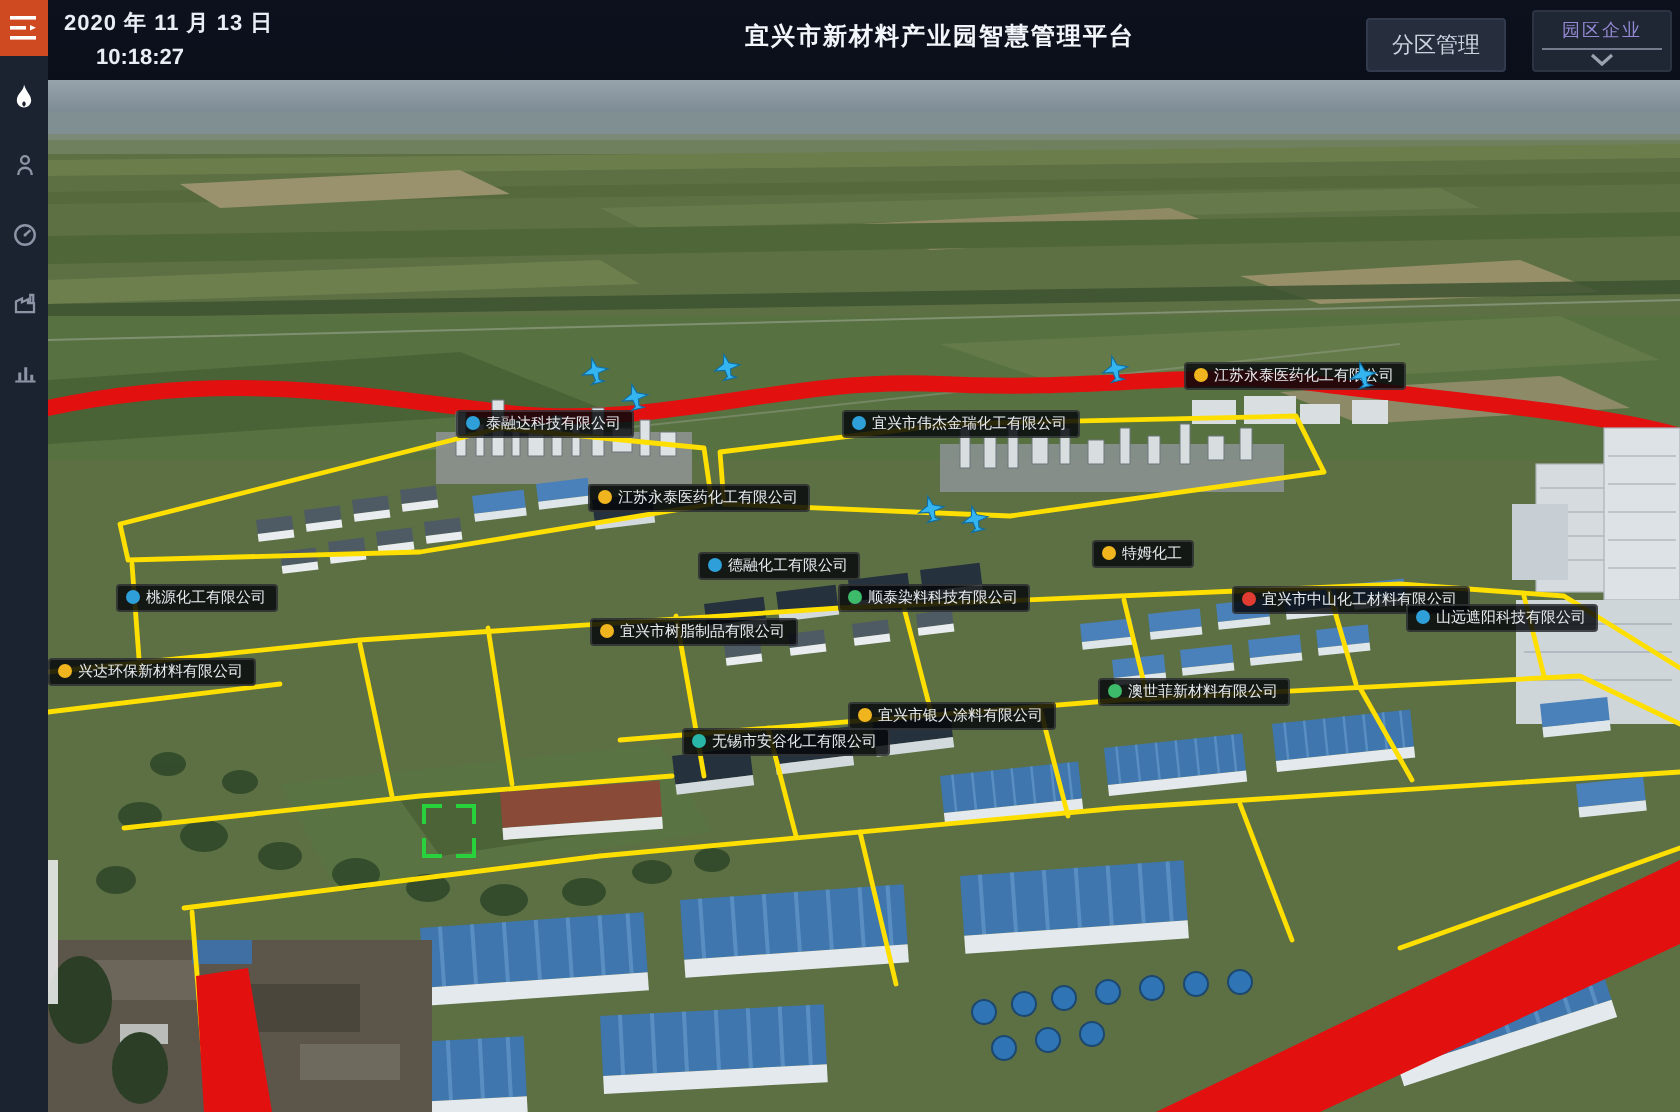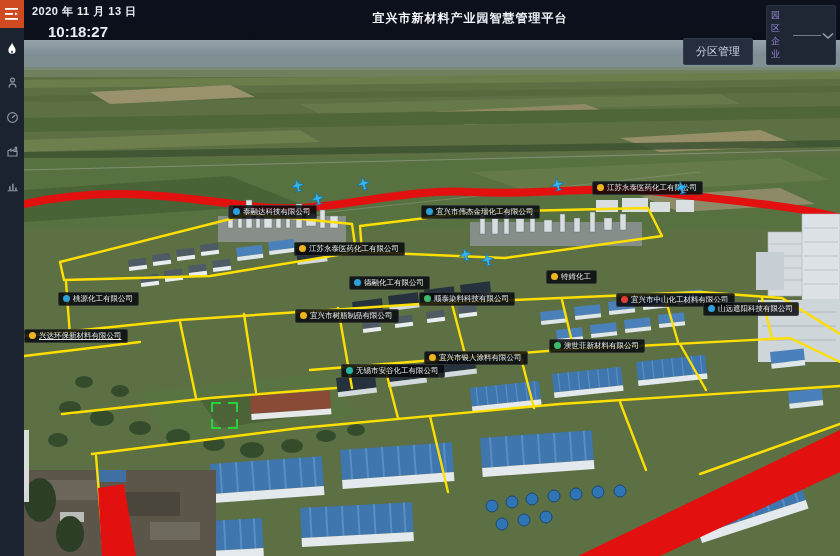--- a/index.html
+++ b/index.html
@@ -3,28 +3,28 @@
 <meta charset="utf-8">
 <style>
   html,body{margin:0;padding:0;background:#06090f;}
   body{width:840px;height:556px;position:relative;overflow:hidden;
        font-family:"Liberation Sans",sans-serif;-webkit-font-smoothing:antialiased;}
   
   .topbar{position:absolute;left:24px;top:0;width:816px;height:40px;
           background:linear-gradient(180deg,#0c111d 0%,#0a0f1a 100%);z-index:30;}
   .datetime{position:absolute;left:8px;top:4px;color:#e9edf4;}
   .date{font-size:11px;font-weight:bold;letter-spacing:.5px;}
-  .time{font-size:15px;font-weight:bold;margin-top:4px;margin-left:16px;}
+  .time{font-size:11px;font-weight:bold;margin-top:4px;margin-left:16px;}
   .title{position:absolute;left:446px;top:10px;transform:translateX(-50%);
          color:#f2f5f9;font-size:12px;font-weight:bold;letter-spacing:1px;white-space:nowrap;}
   .topbar-right{position:absolute;right:4px;top:5px;display:flex;gap:13px;align-items:flex-end;}
   .tb-btn{background:#262e3e;border:1px solid #323b4d;border-radius:2px;color:#ccd4e0;
           font-size:11px;padding:5px 12px;cursor:pointer;white-space:nowrap;}
   .dropdown{background:#1f2634;border:1px solid #2c3444;border-radius:2px;width:68px;
-            padding:2px 0 1px;display:flex;flex-direction:row;align-items:center;cursor:pointer;}
+            padding:2px 0 1px;display:flex;flex-direction:column;align-items:center;cursor:pointer;}
   .dropdown-label{font-size:9px;color:#9488d2;letter-spacing:1px;padding:1px 4px 2px;}
   .dropdown-rule{width:60px;height:1px;background:#8a93a5;opacity:.8;}
   .chev{margin-top:1px;line-height:0;}
   
   .sidebar{position:absolute;left:0;top:0;width:24px;height:556px;background:#1c2330;z-index:40;
            display:flex;flex-direction:column;align-items:center;}
   .menu-btn{width:24px;height:28px;background:#cf4a21;display:flex;align-items:center;
             justify-content:center;cursor:pointer;}
   .side-item{width:24px;height:26px;display:flex;align-items:center;justify-content:center;
              cursor:pointer;margin-top:8px;}
@@ -386,21 +386,21 @@
         <span>宜兴市银人涂料有限公司</span>
       </div>
       <div class="company-label" style="left: 341px; top: 364px;">
         <span class="label-icon" style="background: rgb(39, 182, 167);"></span>
         <span>无锡市安谷化工有限公司</span>
       </div>
       <div class="company-label" style="left: 58px; top: 292px;">
         <span class="label-icon" style="background: rgb(46, 159, 216);"></span>
         <span>桃源化工有限公司</span>
       </div>
-      <div class="company-label" style="left: 24px; top: 329px; text-decoration: underline;">
+      <div class="company-label" style="left: 24px; top: 329px;">
         <span class="label-icon" style="background: rgb(240, 180, 30);"></span>
         <span>兴达环保新材料有限公司</span>
       </div>
       <div class="company-label" style="left: 295px; top: 309px;">
         <span class="label-icon" style="background: rgb(240, 180, 30);"></span>
         <span>宜兴市树脂制品有限公司</span>
       </div>
       <div class="company-label" style="left: 419px; top: 292px;">
         <span class="label-icon" style="background: rgb(61, 187, 106);"></span>
         <span>顺泰染料科技有限公司</span>

